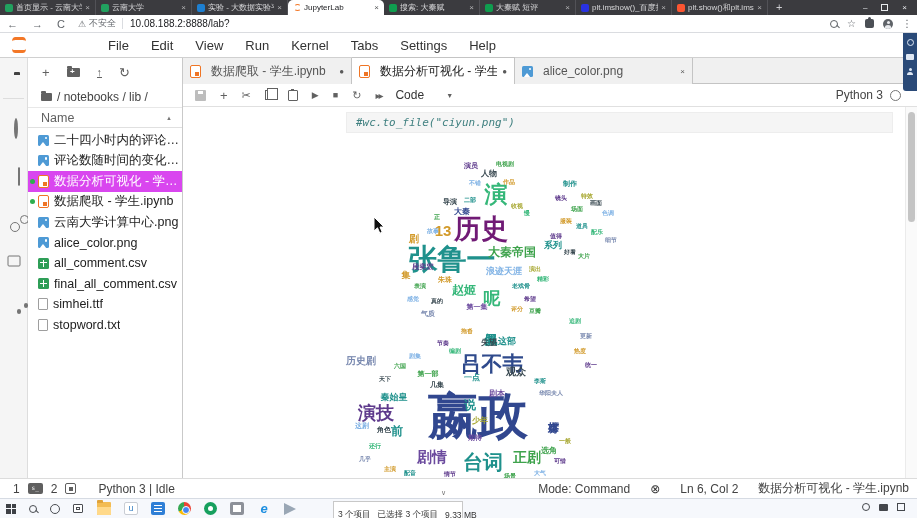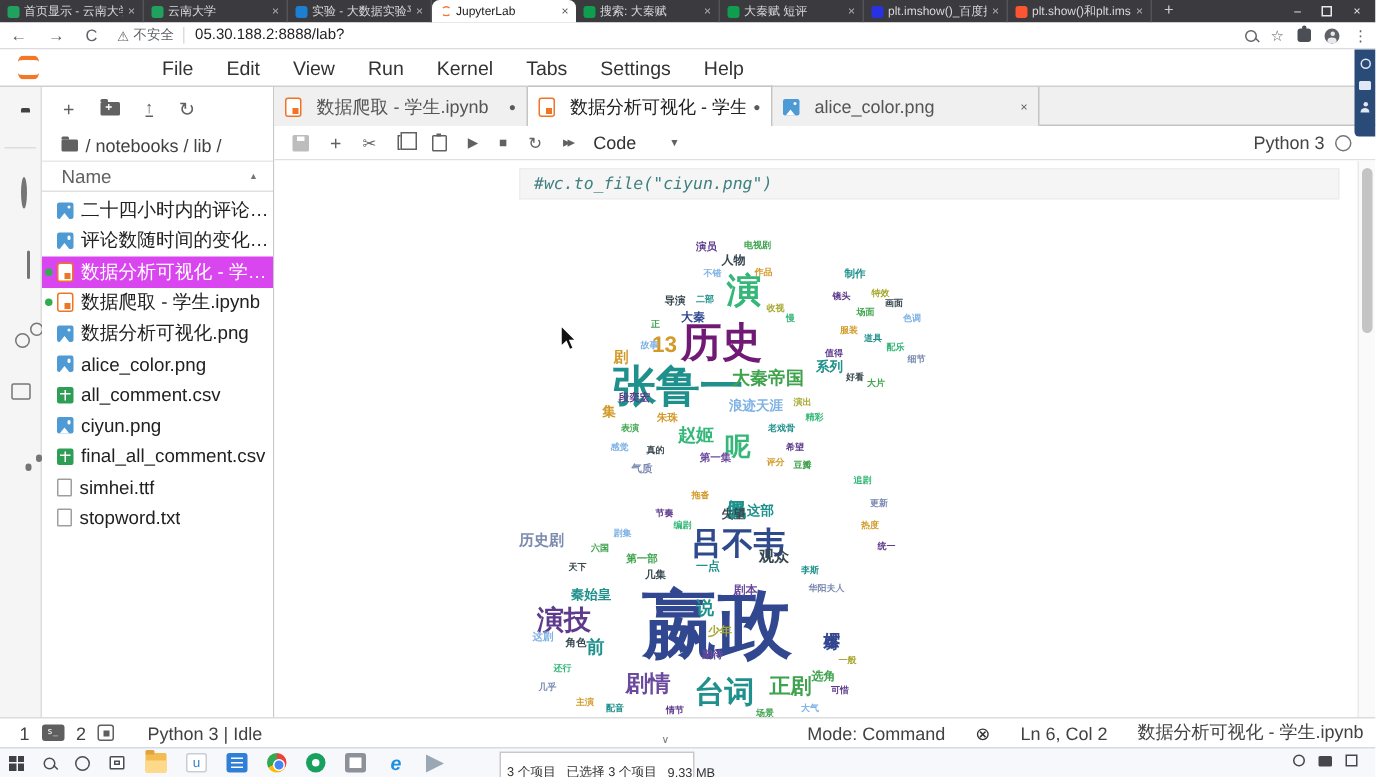--- a/index.html
+++ b/index.html
@@ -235,21 +235,21 @@
 </div>
 
 <div id="addrbar">
   <span class="nav-glyph">←</span>
   <span class="nav-glyph">→</span>
   <span class="nav-glyph">C</span>
   <span id="warn">
       <span>⚠</span>
       <span>不安全</span>
     </span>
-  <span id="url">05.30.188.2:8888/lab?</span>
+  <span id="url">10.08.188.2:8888/lab?</span>
   <div id="addr-right">
     <span class="ring"></span>
     <span class="star">☆</span>
     <span class="ext"></span>
     <span class="avatar"></span>
     <span class="kebab">⋮</span>
   </div>
 </div>
 
 <div id="edgebar">
@@ -314,36 +314,31 @@
         <span class="fname">数据分析可视化 - 学…</span>
       </div>
       <div class="frow">
         <span class="rdot on"></span>
         <span class="fic ic-nb"></span>
         <span class="fname">数据爬取 - 学生.ipynb</span>
       </div>
       <div class="frow">
         <span class="rdot"></span>
         <span class="fic ic-img"></span>
-        <span class="fname">数据分析可视化.png</span>
+        <span class="fname">云南大学计算中心.png</span>
       </div>
       <div class="frow">
         <span class="rdot"></span>
         <span class="fic ic-img"></span>
         <span class="fname">alice_color.png</span>
       </div>
       <div class="frow">
         <span class="rdot"></span>
         <span class="fic ic-csv"></span>
         <span class="fname">all_comment.csv</span>
-      </div>
-      <div class="frow">
-        <span class="rdot"></span>
-        <span class="fic ic-img"></span>
-        <span class="fname">ciyun.png</span>
       </div>
       <div class="frow">
         <span class="rdot"></span>
         <span class="fic ic-csv"></span>
         <span class="fname">final_all_comment.csv</span>
       </div>
       <div class="frow">
         <span class="rdot"></span>
         <span class="fic ic-file"></span>
         <span class="fname">simhei.ttf</span>

